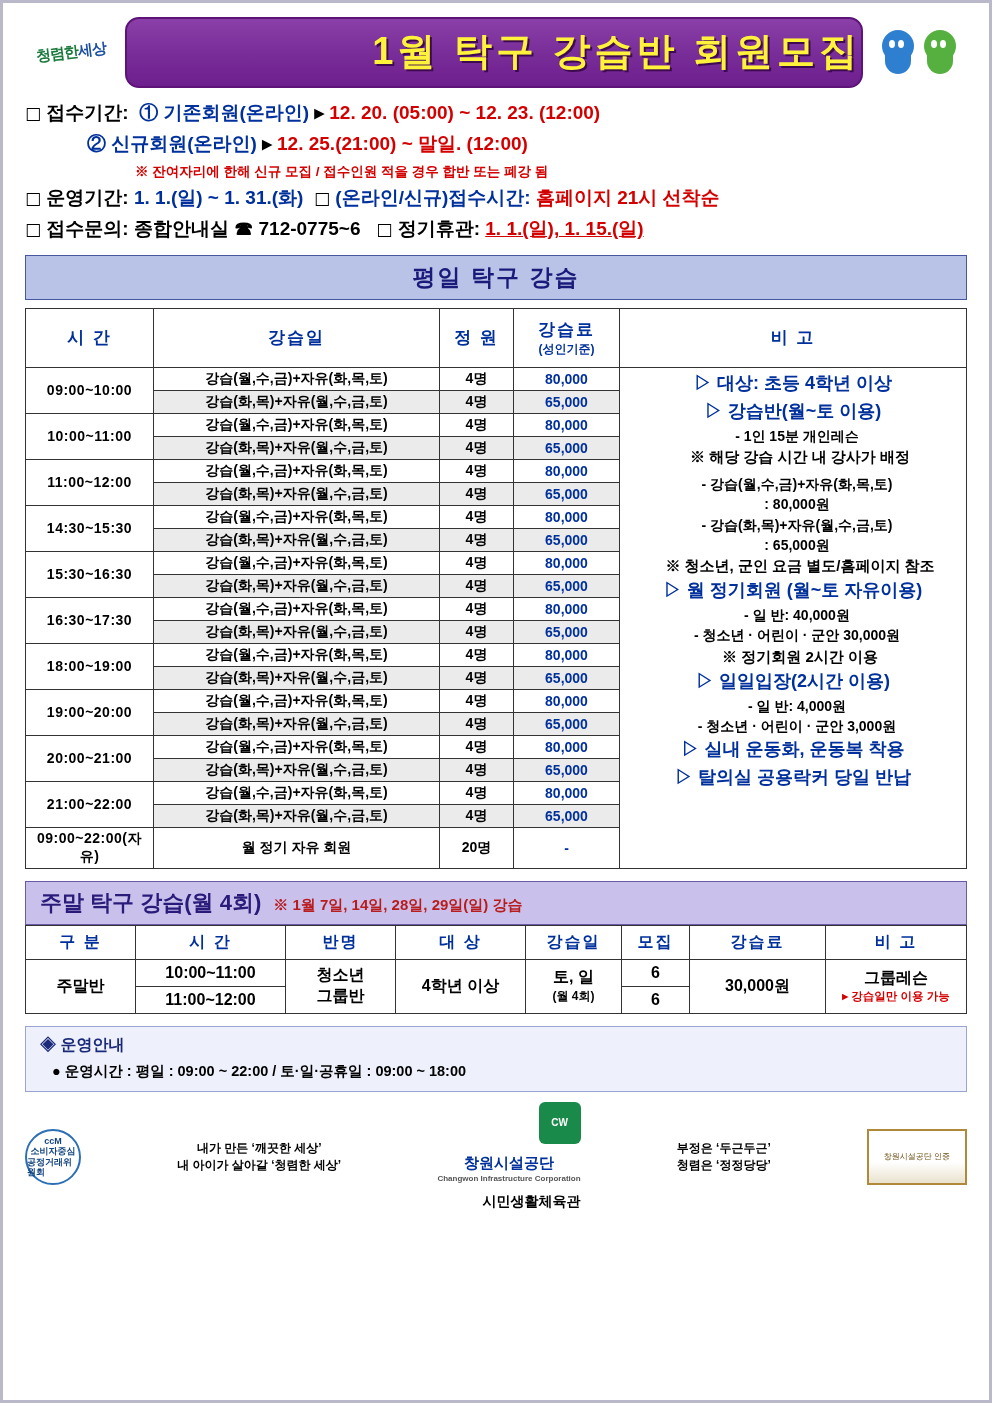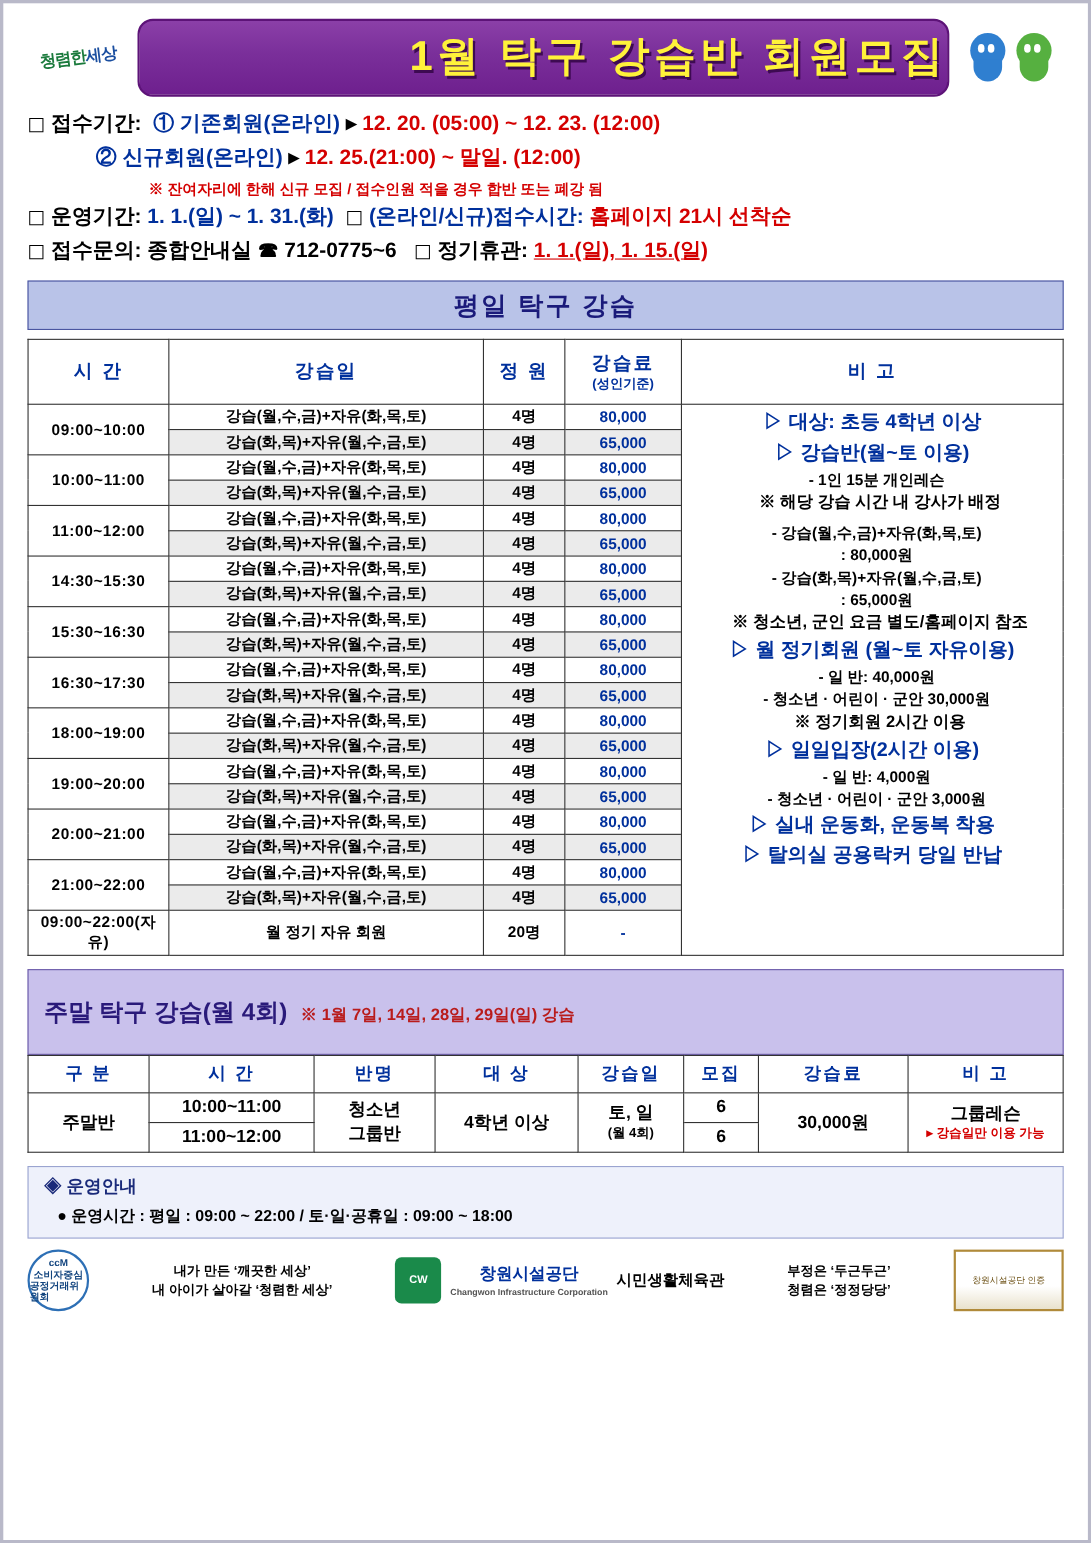--- a/index.html
+++ b/index.html
@@ -124,21 +124,21 @@
     padding: 6px 0;
     font-size: 23px;
     font-weight: bold;
     color: #1a1a7a;
     letter-spacing: 2px;
   }
   .bar2 {
     margin-top: 12px;
     background: #c9c1ec;
     border: 1px solid #6a5aa8;
-    padding: 23px 14px;
+    padding: 6px 14px;
     font-size: 22px;
     font-weight: bold;
     color: #2a1a7a;
     display: flex;
     align-items: baseline;
     gap: 12px;
   }
   .bar2 .sub {
     font-size: 15px;
     color: #b91c1c;
@@ -256,21 +256,21 @@
     justify-content: space-between;
     gap: 8px;
   }
   .f-item { text-align: center; font-size: 12px; font-weight: bold; line-height: 1.4; }
   .f-round {
     width: 52px; height: 52px; border-radius: 50%;
     border: 2px solid #2d6fb5;
     display: flex; flex-direction: column; align-items: center; justify-content: center;
     font-size: 9px; color: #13457f; font-weight: bold; line-height: 1.15;
   }
-  .f-col { display: flex; align-items: center; gap: 8px; }
+  .f-col { display: flex; align-items: flex-end; gap: 8px; flex-direction: column; }
   .f-blue { color: #00309c; }
   .f-logo-cw {
     width: 42px; height: 42px; border-radius: 6px;
     background: #1a8a4a;
     display:flex; align-items:center; justify-content:center;
     color:#fff; font-size:10px; font-weight:bold;
   }
   .f-cert {
     width: 96px; height: 52px; border: 2px solid #b08a3a;
     display: flex; align-items: center; justify-content: center;

